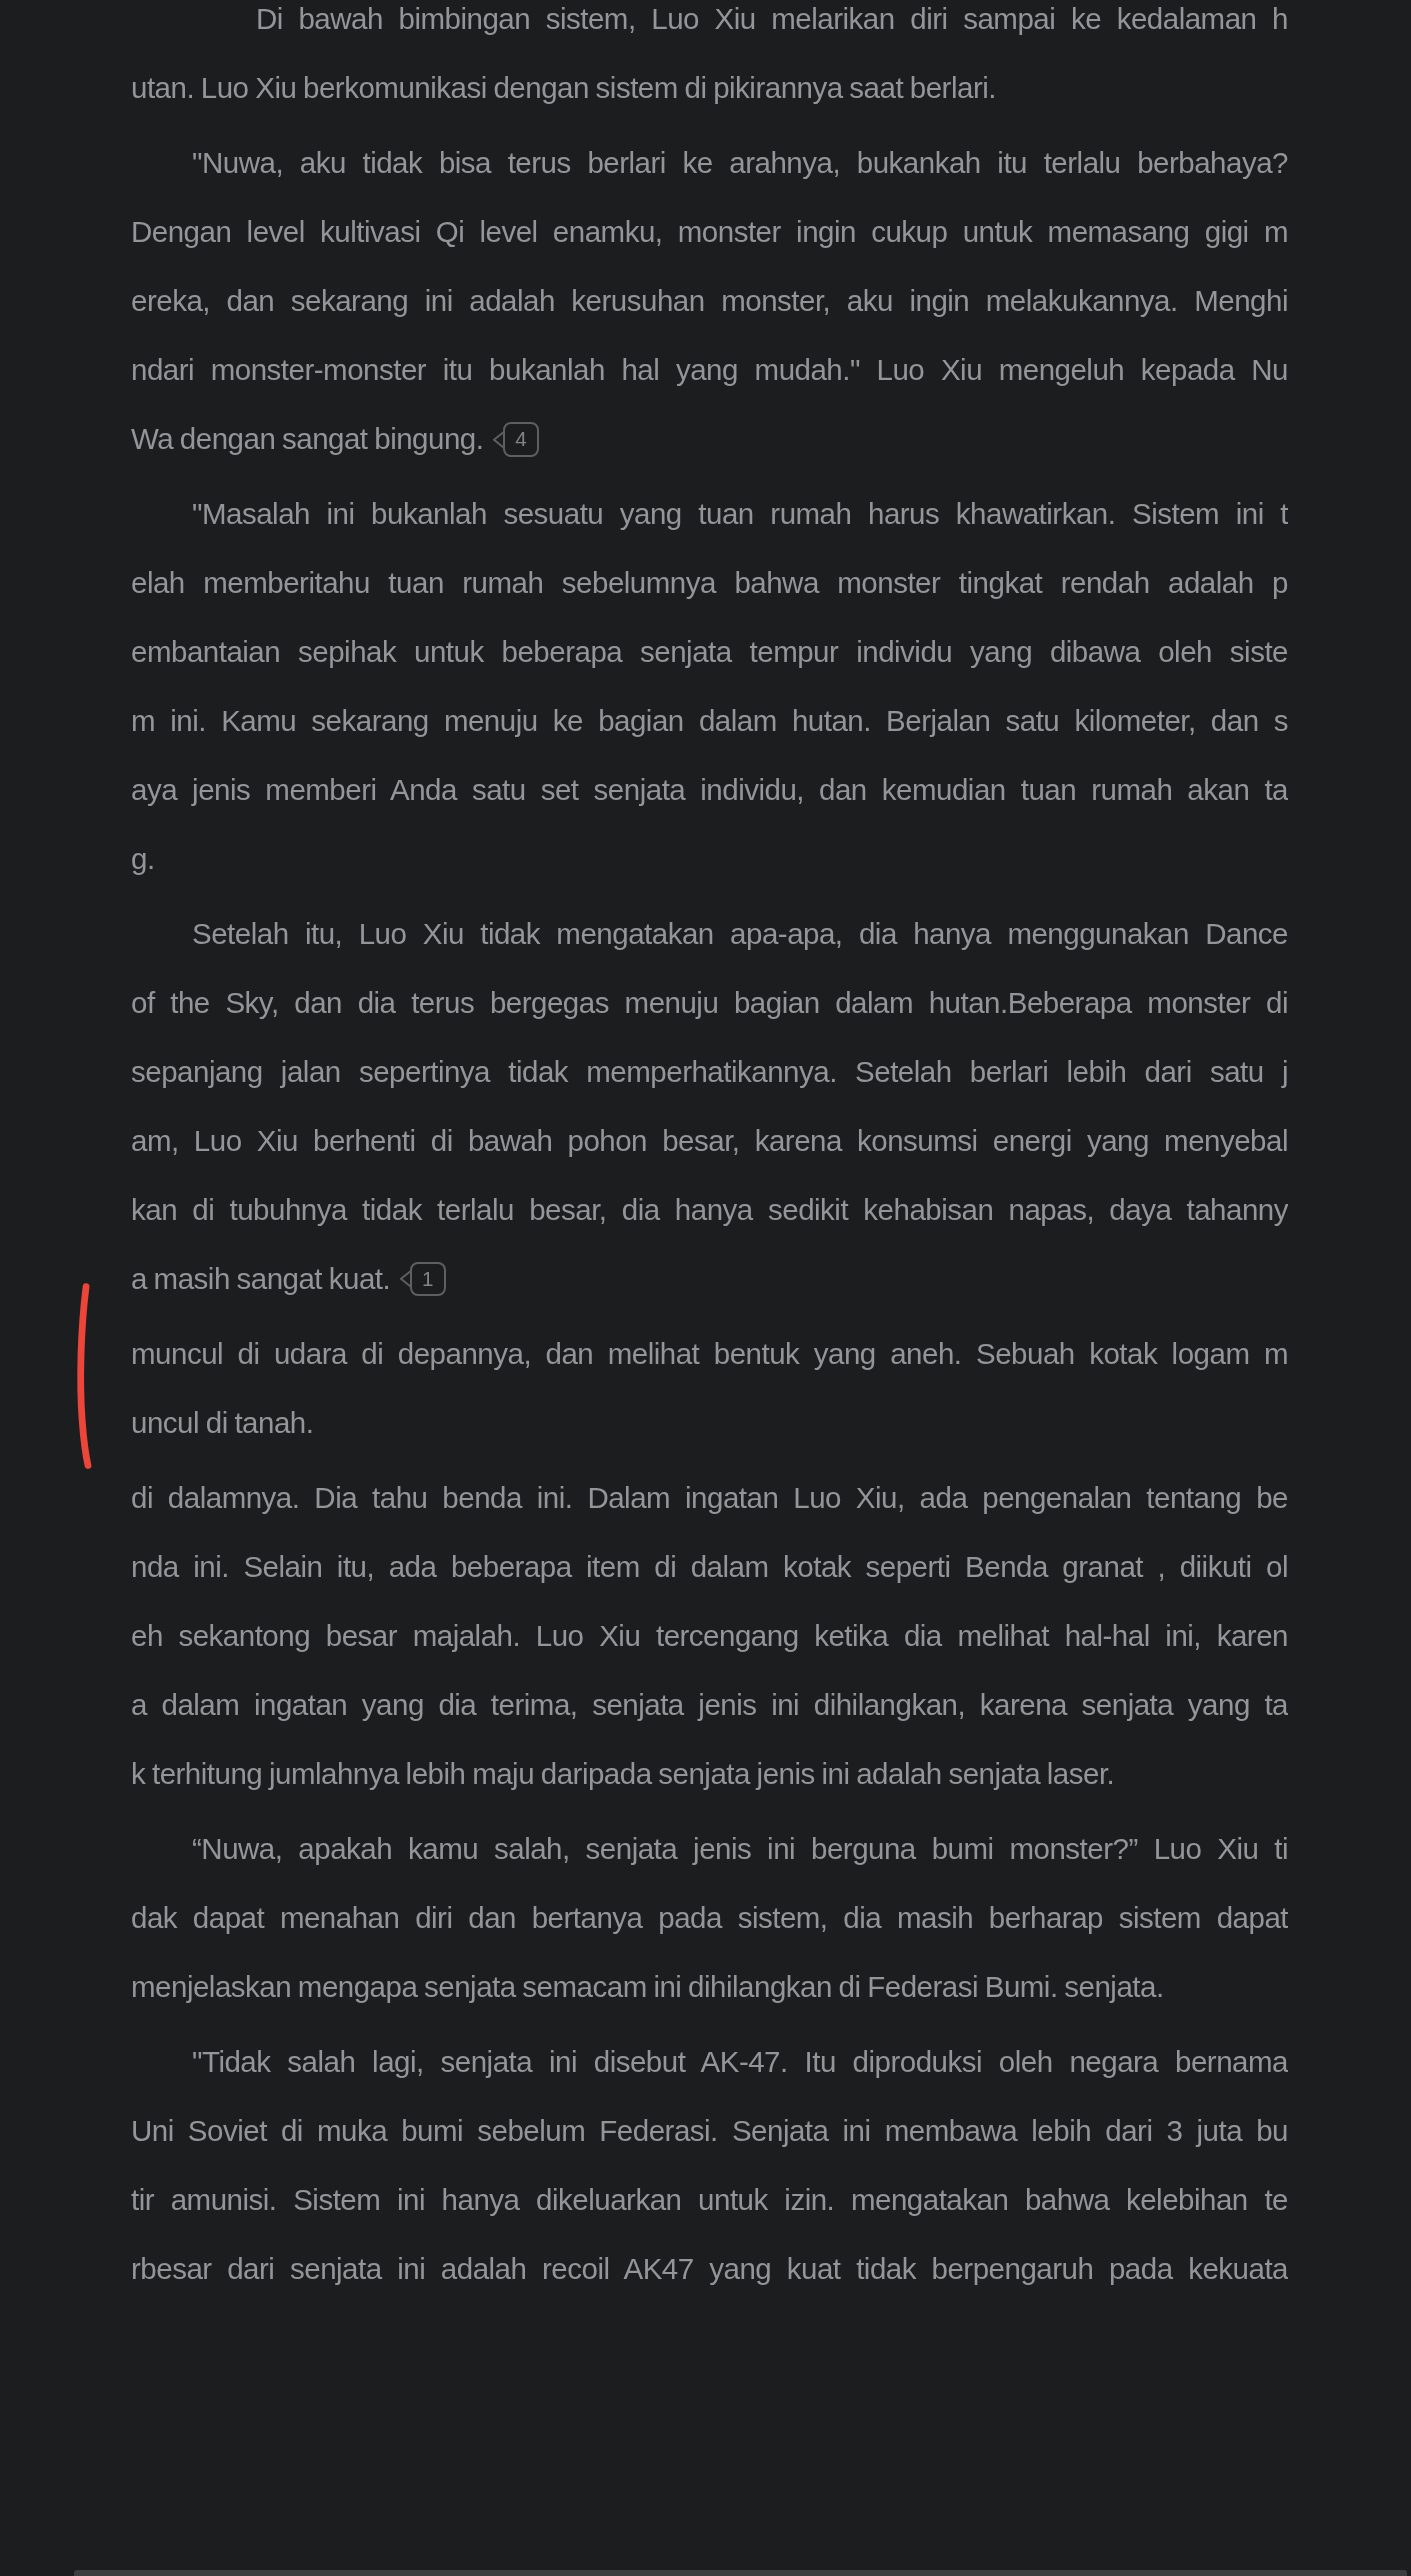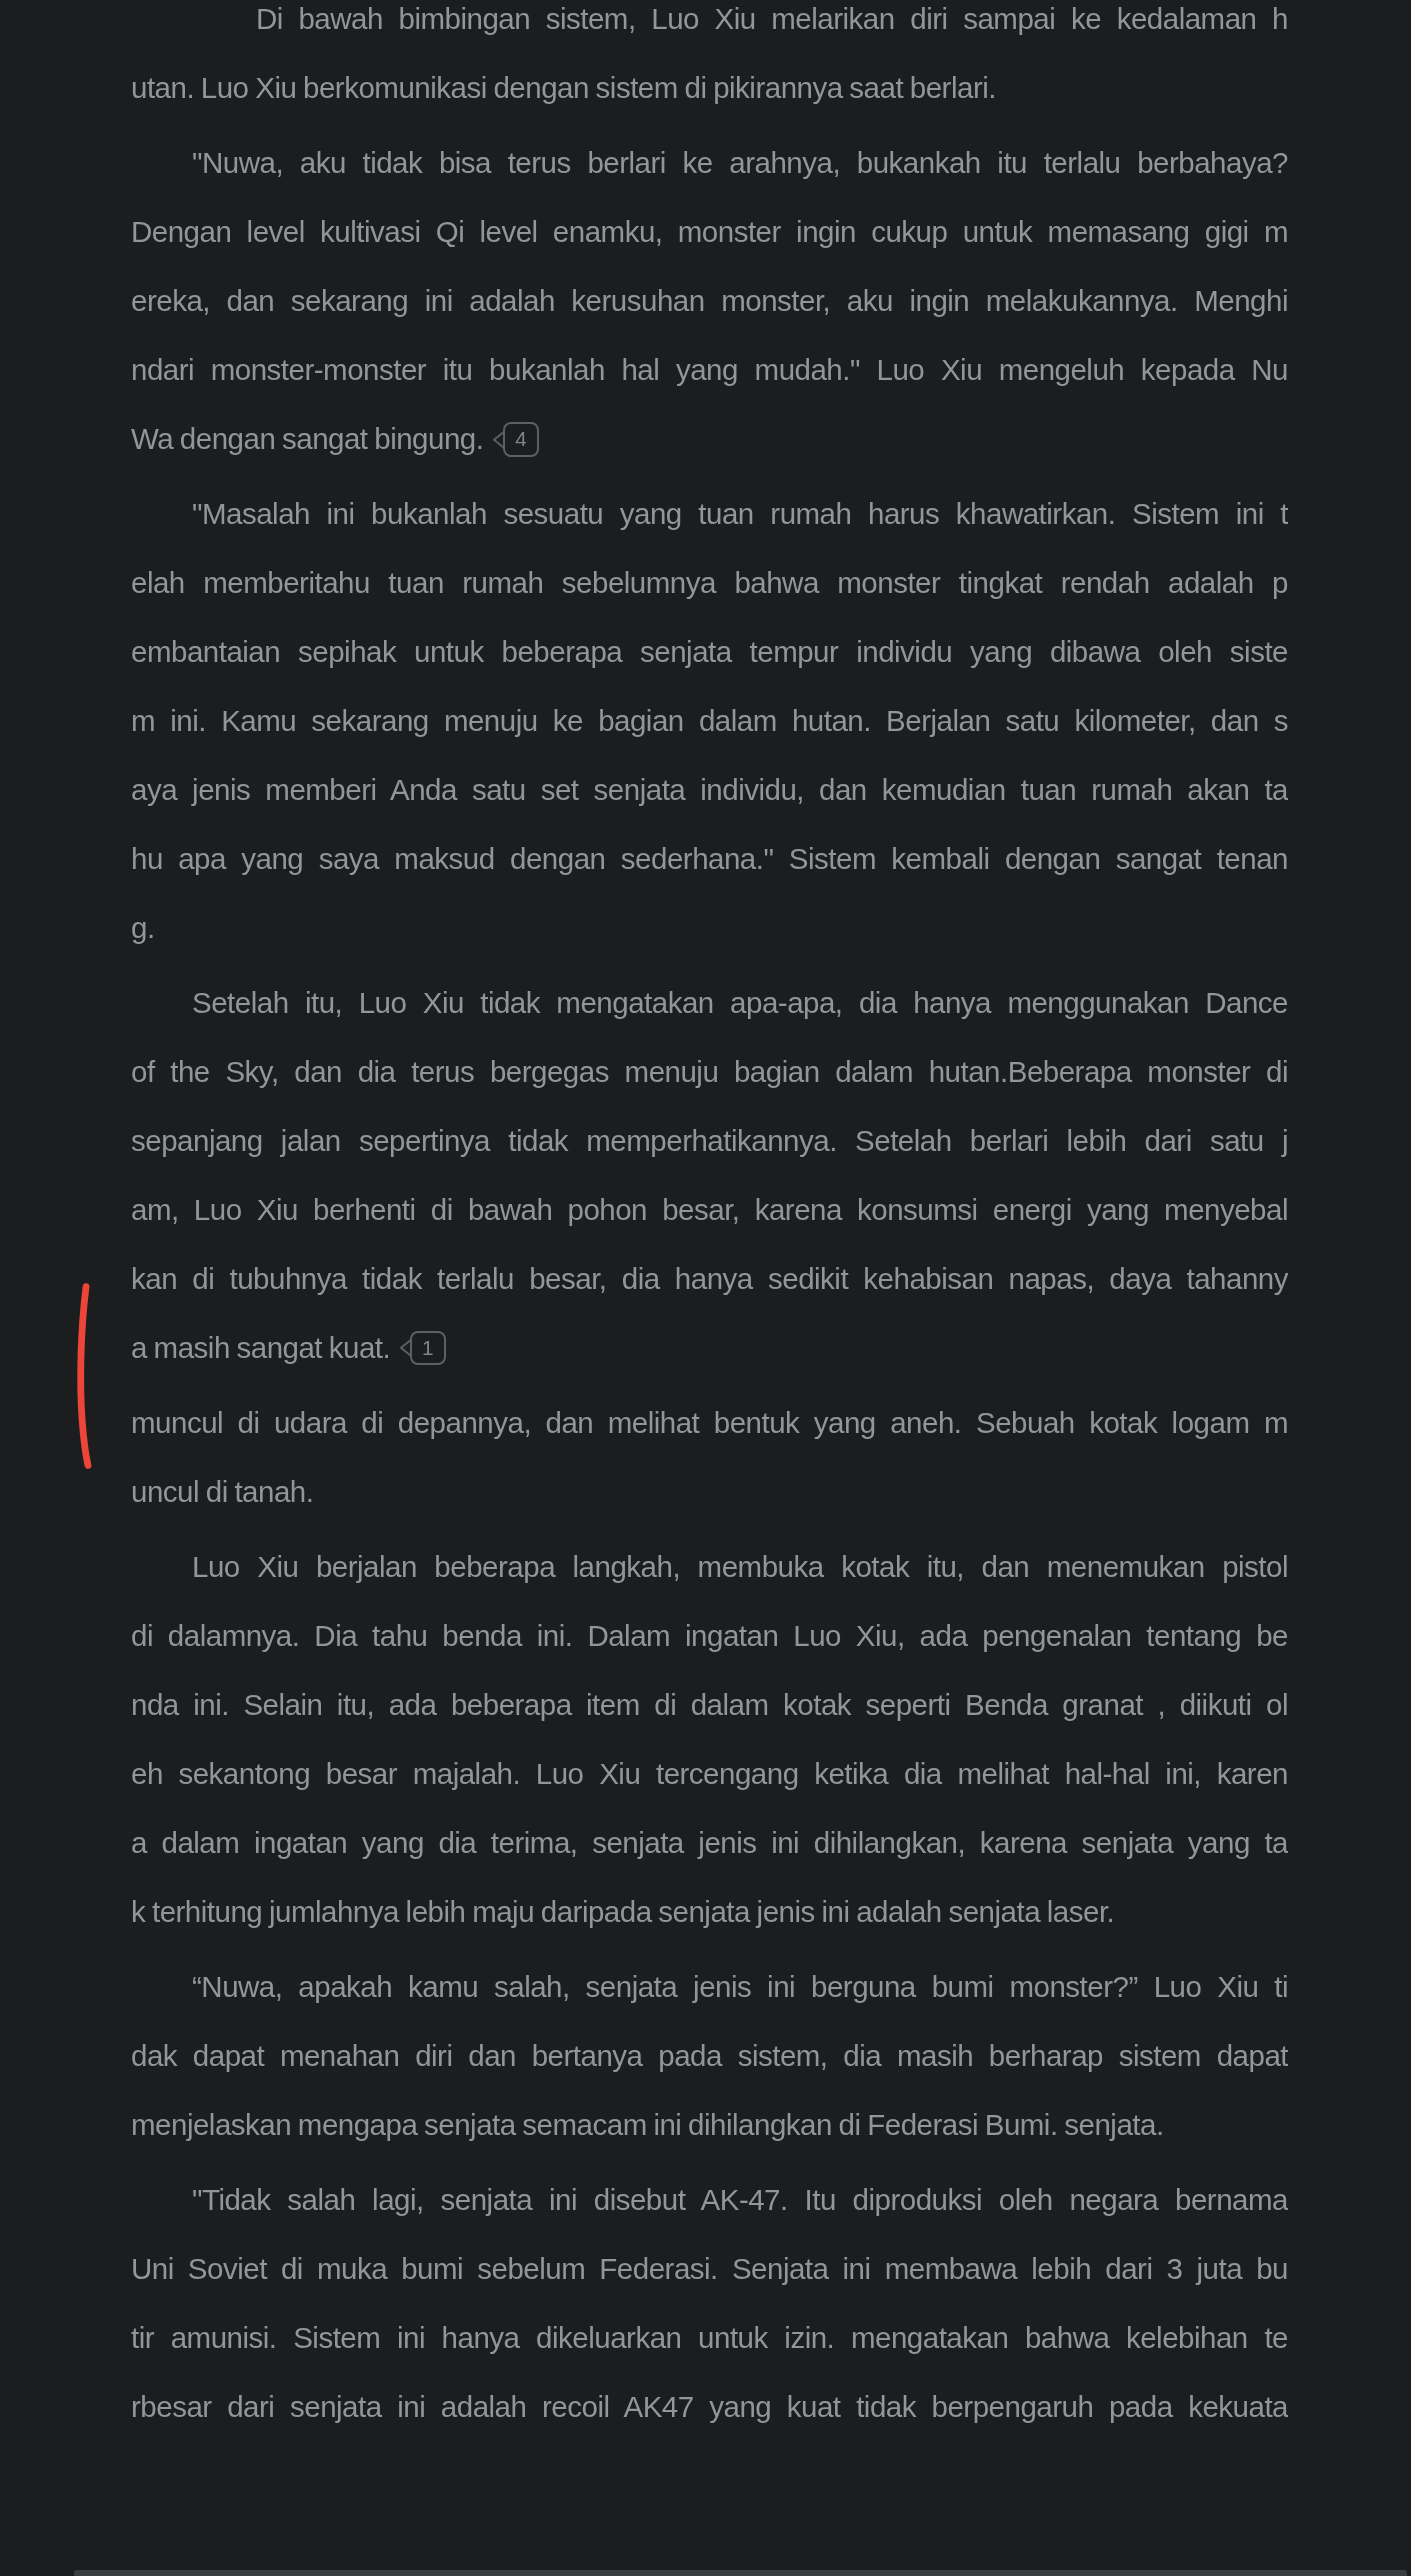--- a/index.html
+++ b/index.html
@@ -89,21 +89,20 @@
             <span class="badge-box">4</span>
           </span></span>
     </p>
 
     <p class="para">
       <span class="line indent">"Masalah ini bukanlah sesuatu yang tuan rumah harus khawatirkan. Sistem ini t</span>
       <span class="line">elah memberitahu tuan rumah sebelumnya bahwa monster tingkat rendah adalah p</span>
       <span class="line">embantaian sepihak untuk beberapa senjata tempur individu yang dibawa oleh siste</span>
       <span class="line">m ini. Kamu sekarang menuju ke bagian dalam hutan. Berjalan satu kilometer, dan s</span>
       <span class="line">aya jenis memberi Anda satu set senjata individu, dan kemudian tuan rumah akan ta</span>
-      <span class="line">hu apa yang saya maksud dengan sederhana." Sistem kembali dengan sangat tenan</span>
       <span class="line end">g.</span>
     </p>
 
     <p class="para">
       <span class="line indent">Setelah itu, Luo Xiu tidak mengatakan apa-apa, dia hanya menggunakan Dance</span>
       <span class="line">of the Sky, dan dia terus bergegas menuju bagian dalam hutan.Beberapa monster di</span>
       <span class="line">sepanjang jalan sepertinya tidak memperhatikannya. Setelah berlari lebih dari satu j</span>
       <span class="line">am, Luo Xiu berhenti di bawah pohon besar, karena konsumsi energi yang menyebal</span>
       <span class="line">kan di tubuhnya tidak terlalu besar, dia hanya sedikit kehabisan napas, daya tahanny</span>
       <span class="line end"><span>a masih sangat kuat.</span><span class="badge">
@@ -113,21 +112,20 @@
             <span class="badge-box">1</span>
           </span></span>
     </p>
 
     <p class="para">
       <span class="line">muncul di udara di depannya, dan melihat bentuk yang aneh. Sebuah kotak logam m</span>
       <span class="line end">uncul di tanah.</span>
     </p>
 
     <p class="para">
-      <span class="line indent">Luo Xiu berjalan beberapa langkah, membuka kotak itu, dan menemukan pistol</span>
       <span class="line">di dalamnya. Dia tahu benda ini. Dalam ingatan Luo Xiu, ada pengenalan tentang be</span>
       <span class="line">nda ini. Selain itu, ada beberapa item di dalam kotak seperti Benda granat , diikuti ol</span>
       <span class="line">eh sekantong besar majalah. Luo Xiu tercengang ketika dia melihat hal-hal ini, karen</span>
       <span class="line">a dalam ingatan yang dia terima, senjata jenis ini dihilangkan, karena senjata yang ta</span>
       <span class="line end">k terhitung jumlahnya lebih maju daripada senjata jenis ini adalah senjata laser.</span>
     </p>
 
     <p class="para">
       <span class="line indent">“Nuwa, apakah kamu salah, senjata jenis ini berguna bumi monster?” Luo Xiu ti</span>
       <span class="line">dak dapat menahan diri dan bertanya pada sistem, dia masih berharap sistem dapat</span>

